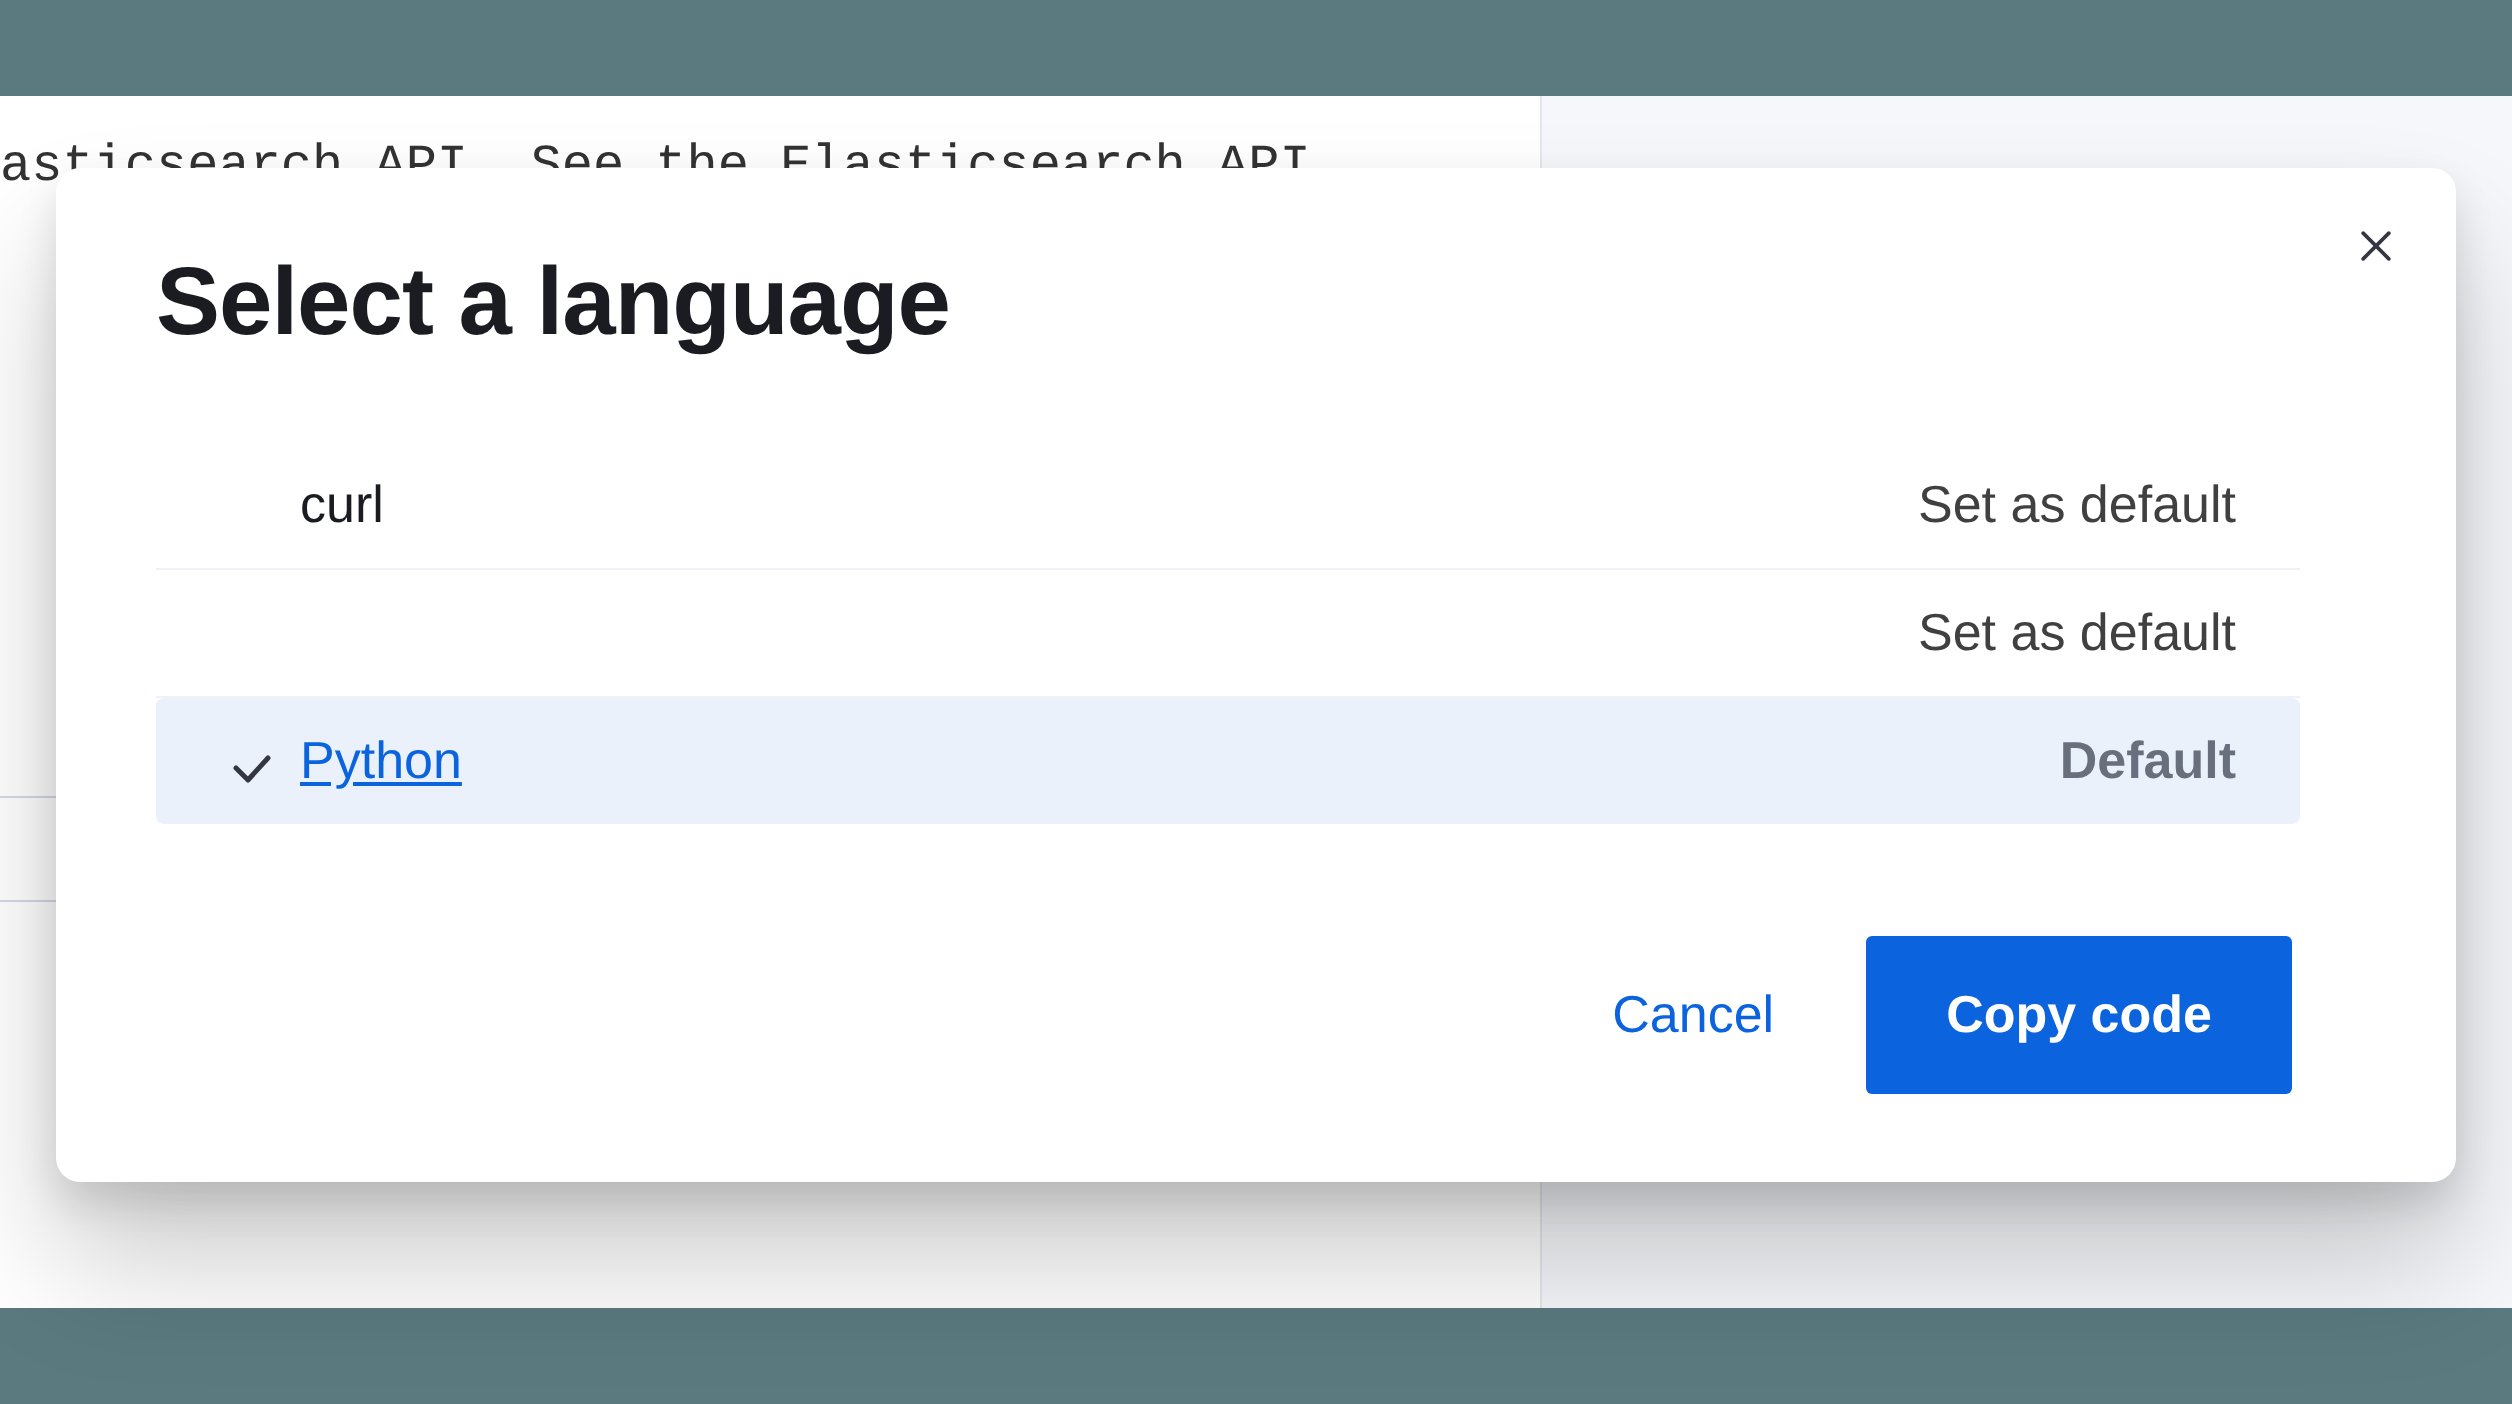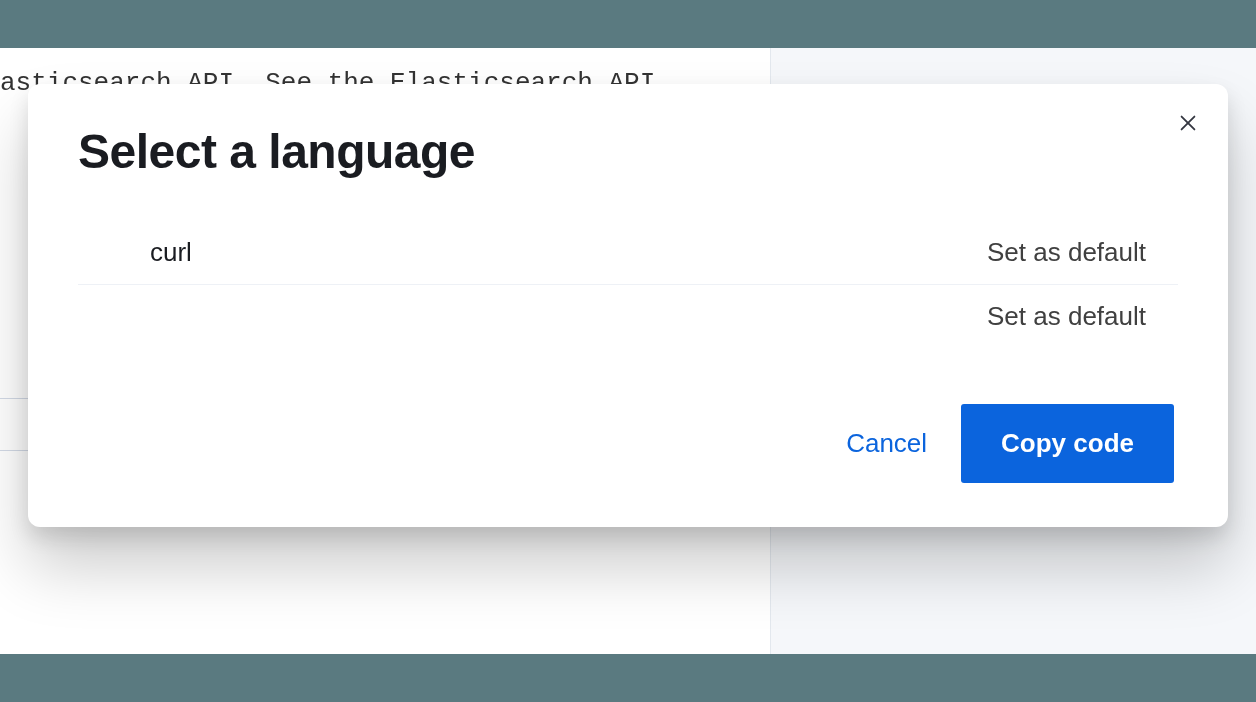--- a/index.html
+++ b/index.html
@@ -54,21 +54,21 @@
   }
 
   .modal {
     position: absolute;
     top: 84px;
     left: 28px;
     width: 1200px;
     background: #fff;
     border-radius: 12px;
     box-shadow: 0 40px 64px rgba(0,0,0,0.2), 0 10px 20px rgba(0,0,0,0.12);
-    padding: 40px 50px 44px 50px;
+    padding: 40px 78px 44px 50px;
   }
 
   .modal-close {
     position: absolute;
     top: 22px;
     right: 22px;
     width: 36px;
     height: 36px;
     display: flex;
     align-items: center;
@@ -129,21 +129,21 @@
   .lang-default-label {
     font-size: 26px;
     color: #69707d;
     font-weight: 600;
   }
 
   .modal-footer {
     display: flex;
     justify-content: flex-end;
     align-items: center;
-    gap: 28px;
+    gap: 40px;
     margin-top: 56px;
     padding-right: 4px;
   }
   .btn-cancel {
     font-size: 26px;
     font-weight: 500;
     color: #0b64dd;
     background: none;
     border: none;
     cursor: pointer;
@@ -193,20 +193,30 @@
       <span class="lang-spacer"></span>
       <button class="lang-action">Set as default</button>
     </div>
 
     <div class="lang-row">
       <span class="lang-check"></span>
       <span class="lang-spacer"></span>
       <button class="lang-action">Set as default</button>
     </div>
 
+    <div class="lang-row selected">
+      <span class="lang-check">
+        <svg viewBox="0 0 24 24" fill="none" stroke="currentColor" stroke-width="2.5" stroke-linecap="round" stroke-linejoin="round">
+          <polyline points="4 12 10 18 20 7"></polyline>
+        </svg>
+      </span>
+      <span class="lang-name">Python</span>
+      <span class="lang-spacer"></span>
+      <span class="lang-default-label">Default</span>
+    </div>
 
   </div>
 
   <div class="modal-footer">
     <button class="btn-cancel">Cancel</button>
     <button class="btn-primary">Copy code</button>
   </div>
 
 </div>
 

